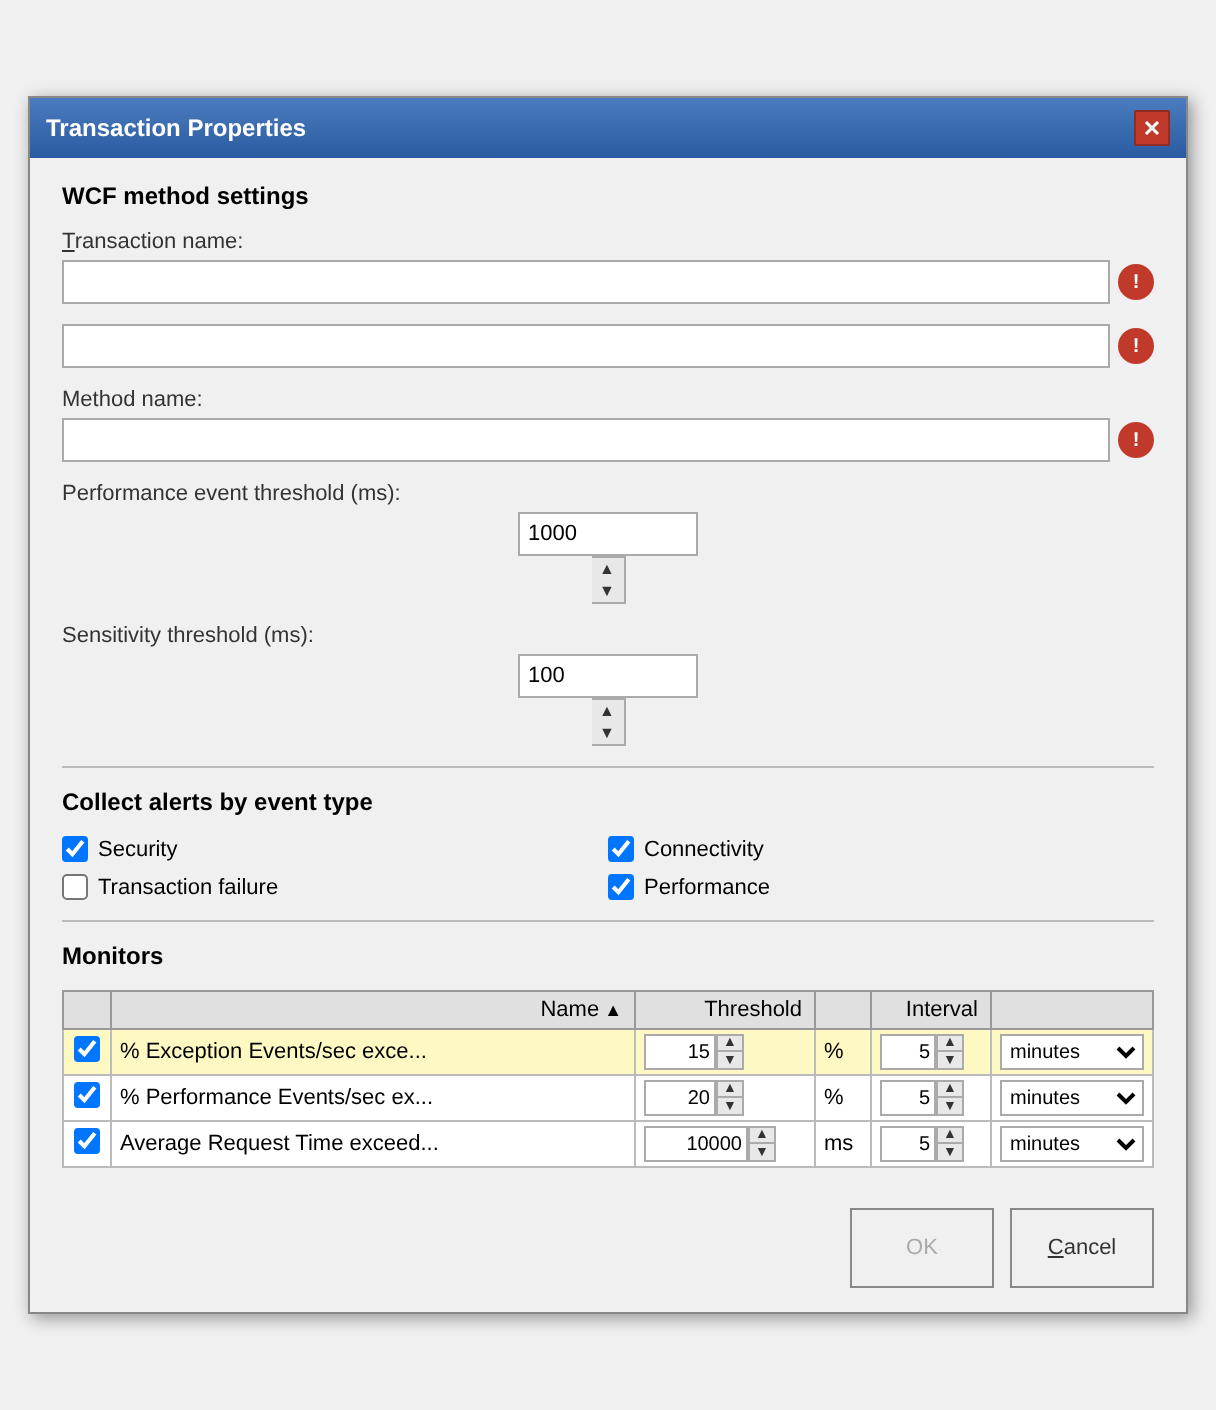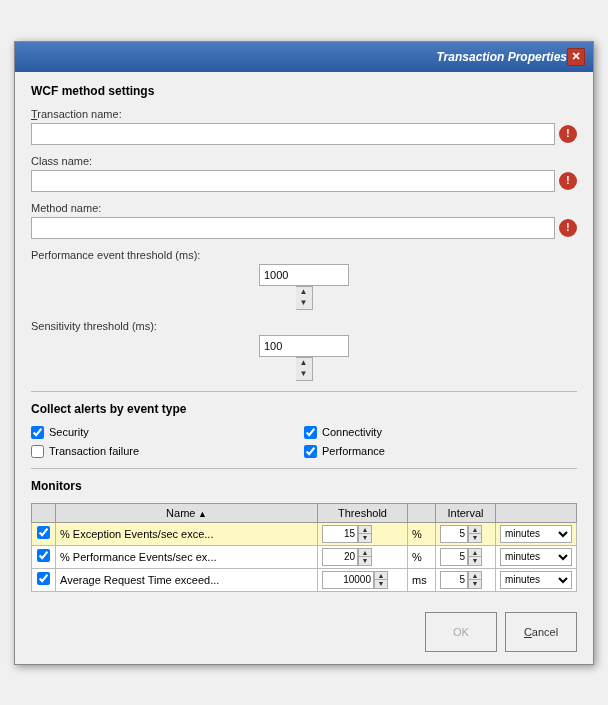--- a/index.html
+++ b/index.html
@@ -24,22 +24,21 @@
       color: white;
       padding: 6px 8px;
       display: flex;
       justify-content: space-between;
       align-items: center;
       font-size: 12px;
       font-weight: bold;
     }
     .title-bar-title {
       flex: 1;
-      text-align: right;
-      font-style: italic;
+      text-align: left;
     }
     .close-btn {
       width: 18px;
       height: 18px;
       background: #c0392b;
       border: 1px solid #922b21;
       color: white;
       font-size: 11px;
       display: flex;
       align-items: center;
@@ -156,21 +155,21 @@
     .monitors-table {
       width: 100%;
       border-collapse: collapse;
       border: 1px solid #999;
       font-size: 11px;
     }
     .monitors-table th {
       background: #e0e0e0;
       border: 1px solid #999;
       padding: 3px 6px;
-      text-align: center;
+      text-align: right;
       font-weight: normal;
     }
     .monitors-table td {
       border: 1px solid #bbb;
       padding: 2px 4px;
       background: white;
     }
     .monitors-table tr.selected td {
       background: #fef9c3;
     }
@@ -277,21 +276,20 @@
     <div class="section-title">WCF method settings</div>
 
     <div class="field-label">
       <u>T</u>ransaction name:
     </div>
     <div class="input-row">
       <input class="text-input" type="text" value="" style="">
       <div class="error-icon">!</div>
     </div>
 
-    <div class="field-label">Class name:</div>
     <div class="input-row">
       <input class="text-input" type="text" value="" style="">
       <div class="error-icon">!</div>
     </div>
 
     <div class="field-label">Method name:</div>
     <div class="input-row">
       <input class="text-input" type="text" value="" style="">
       <div class="error-icon">!</div>
     </div>

